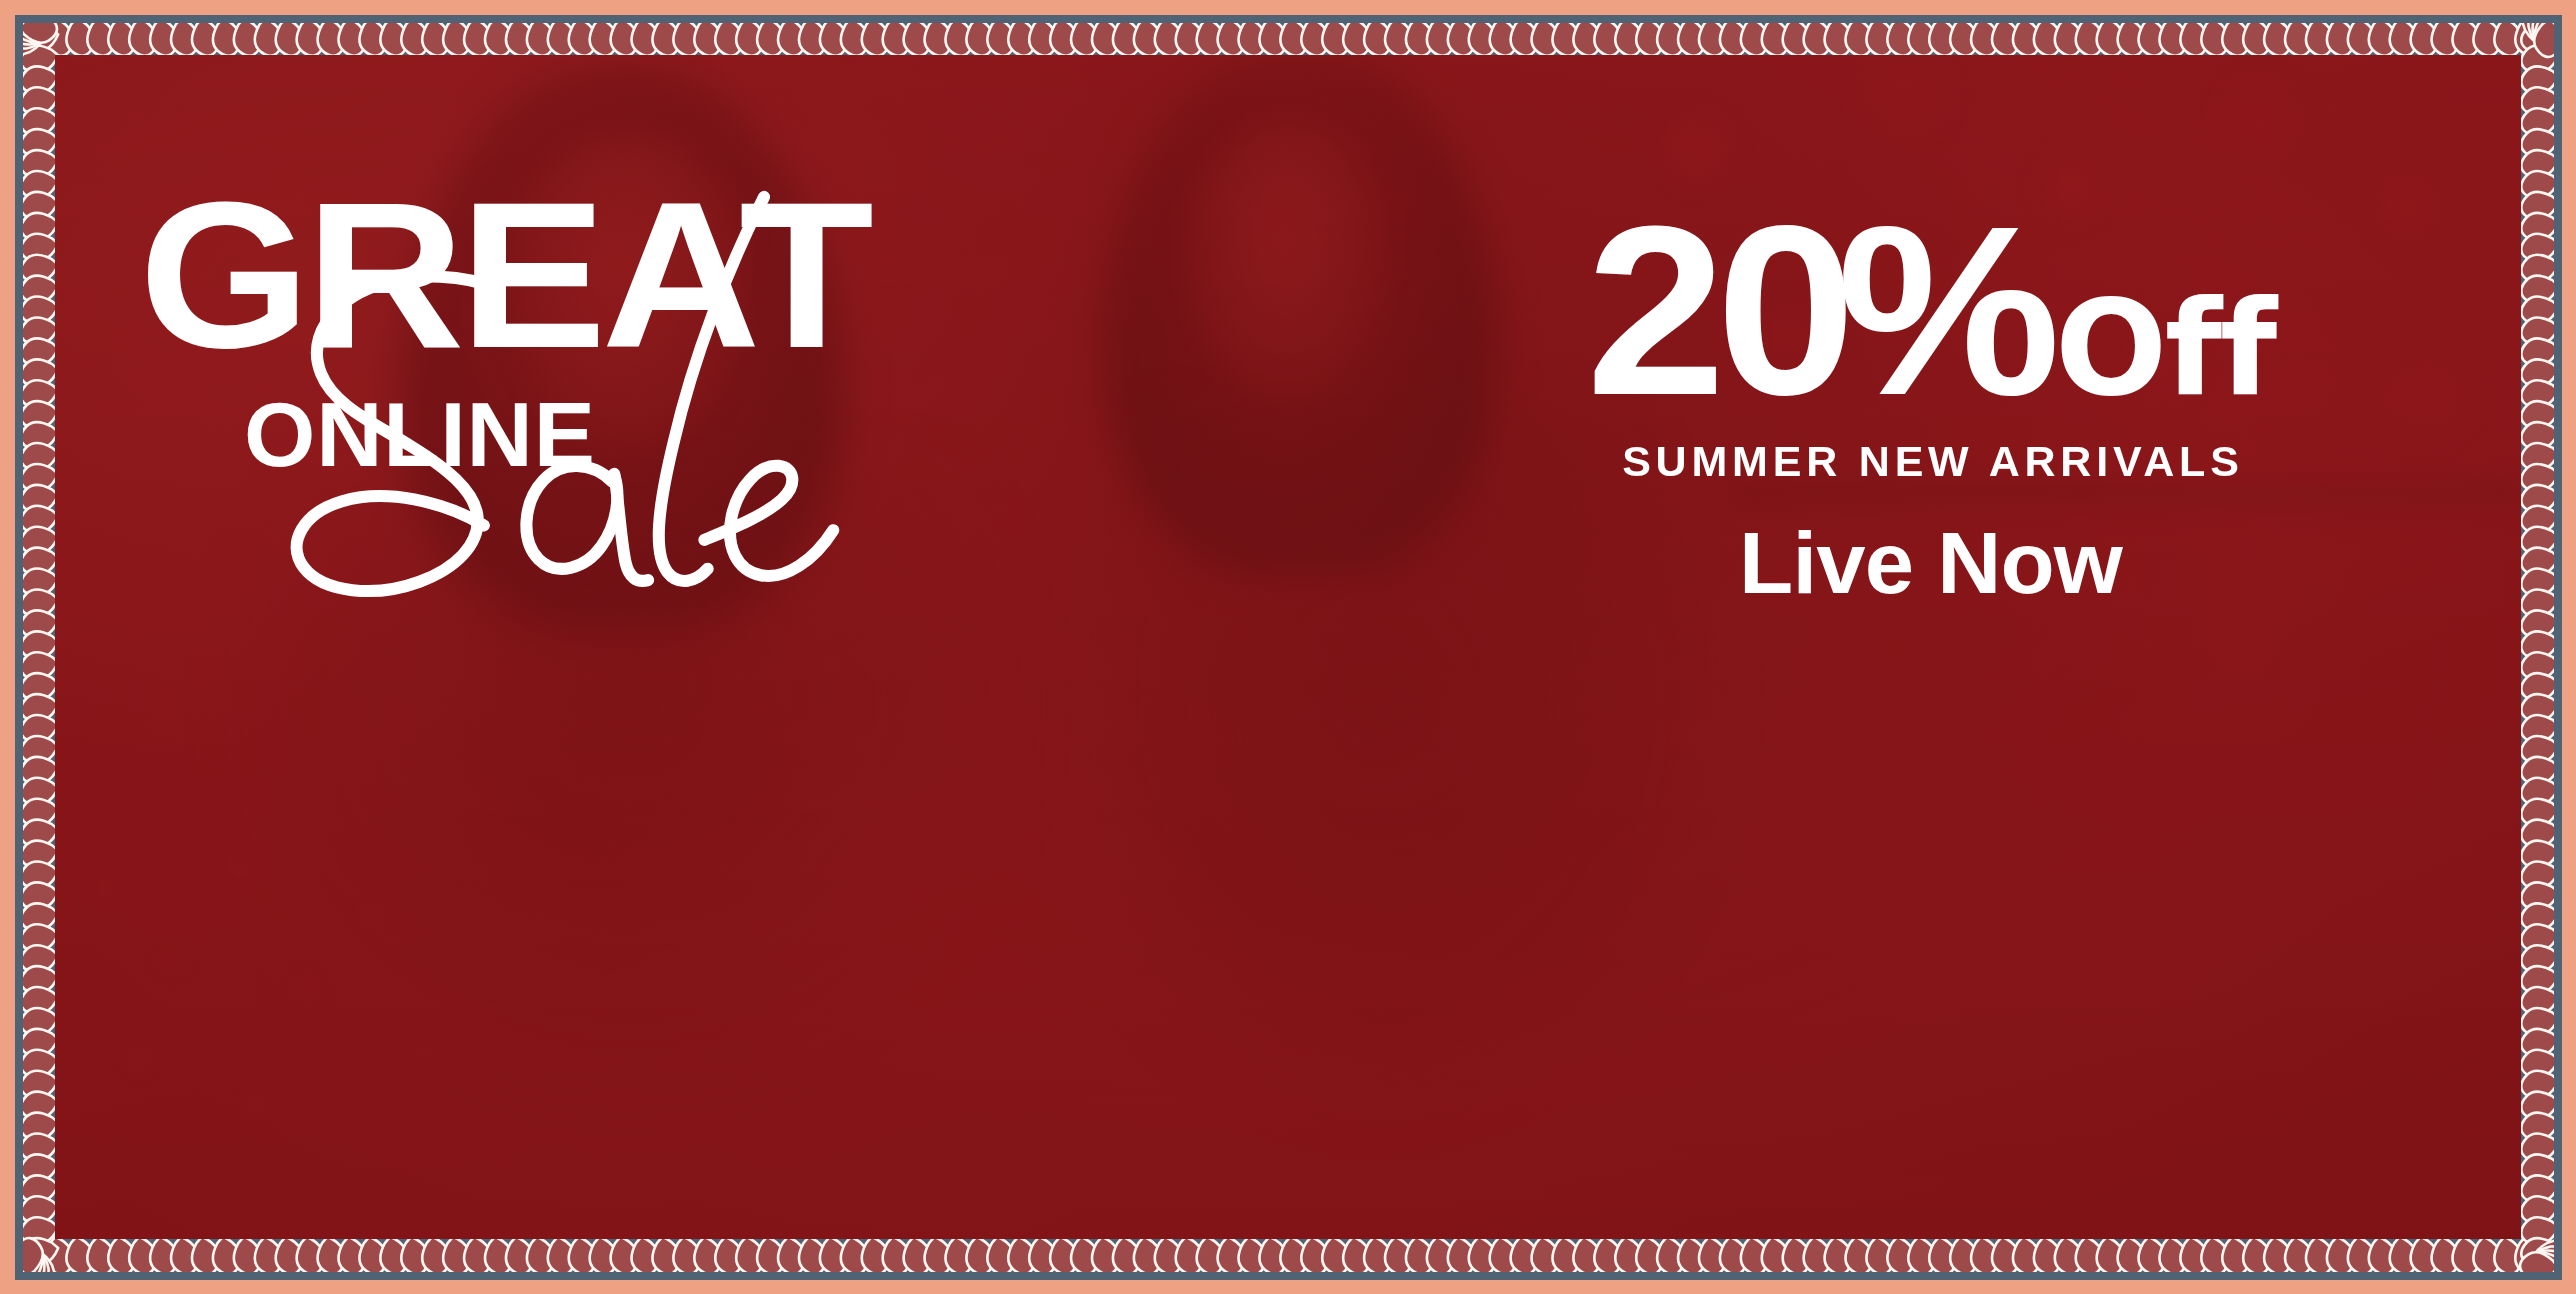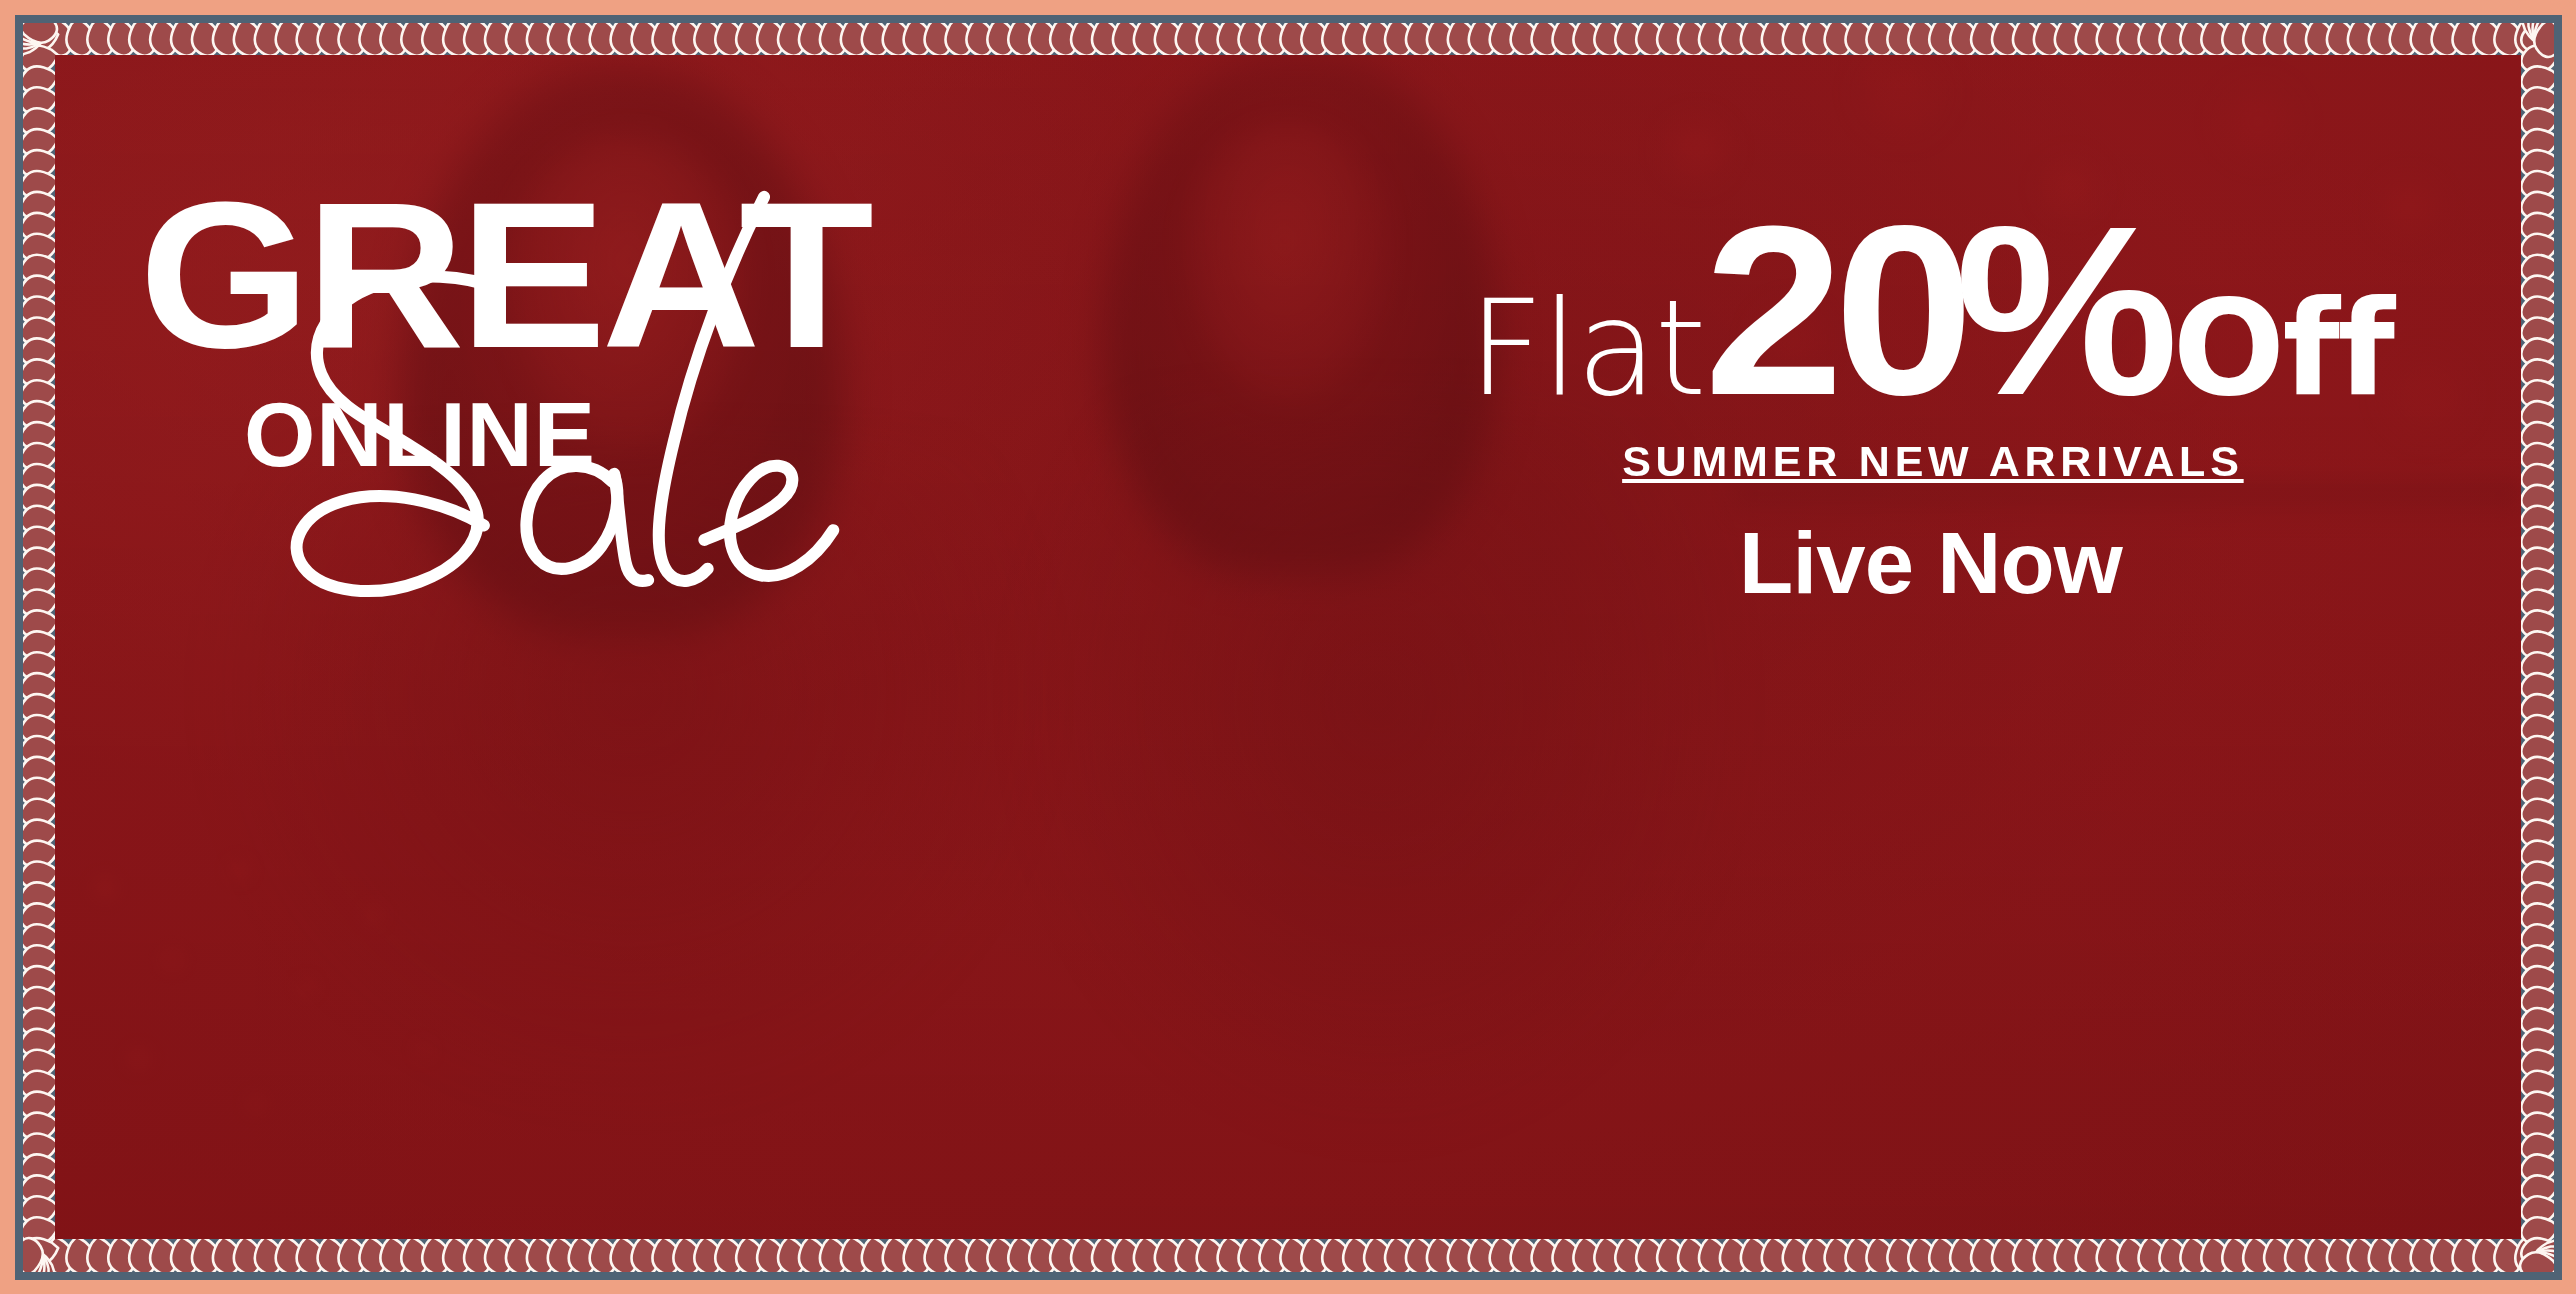--- a/index.html
+++ b/index.html
@@ -259,21 +259,20 @@
     text-indent: 24px;
   }
   .sub-arrivals {
     margin-top: 22.5px;
     color: #ffffff;
     font-family: "Liberation Sans Narrow", "Liberation Sans", sans-serif;
     font-weight: bold;
     font-size: 43px;
     letter-spacing: 4.8px;
     text-indent: 4.8px;
-    text-decoration: underline;
   }
   .sub-live {
     margin-top: 27px;
     color: #ffffff;
     font-family: "Liberation Sans Narrow", "Liberation Sans", sans-serif;
     font-weight: bold;
     font-size: 87px;
     letter-spacing: -0.8px;
     transform: scaleX(1.02);
   }
@@ -740,21 +739,20 @@
       </svg>
 
       <div class="word-great">GREAT</div>
 
       <div class="word-online">ONLINE</div>
     </div>
 
     <div class="right-block">
 
       <div class="offer-row">
-        <span class="flat-word">Flat</span>
         <span class="pct-number">20</span>
         <span class="pct-sign">%</span>
         <span class="off-word">Off</span>
       </div>
 
 
       <div class="sub-arrivals">SUMMER NEW ARRIVALS</div>
 
       <div class="sub-live">Live Now</div>
     </div>

